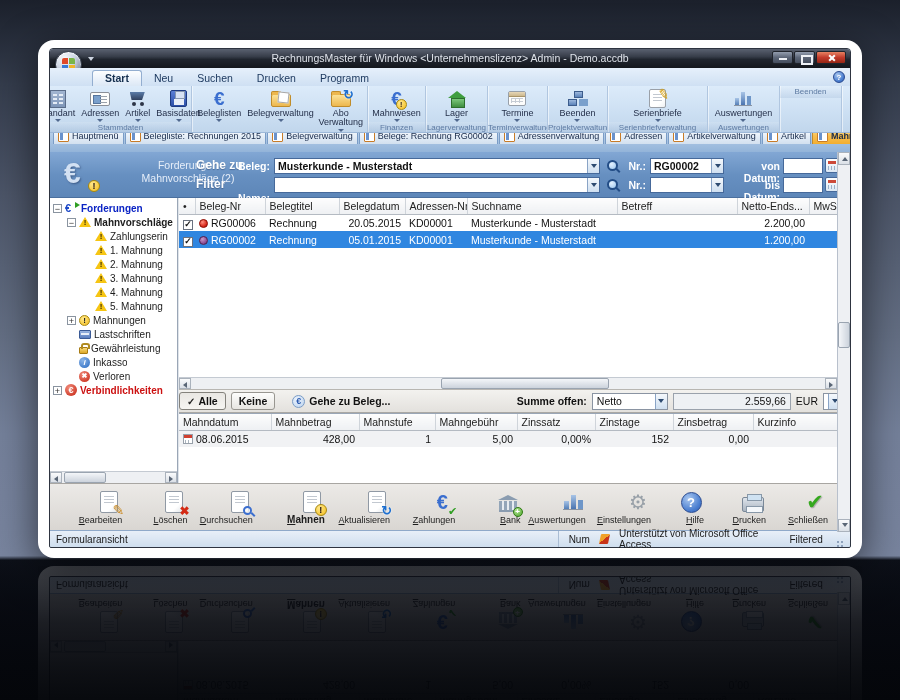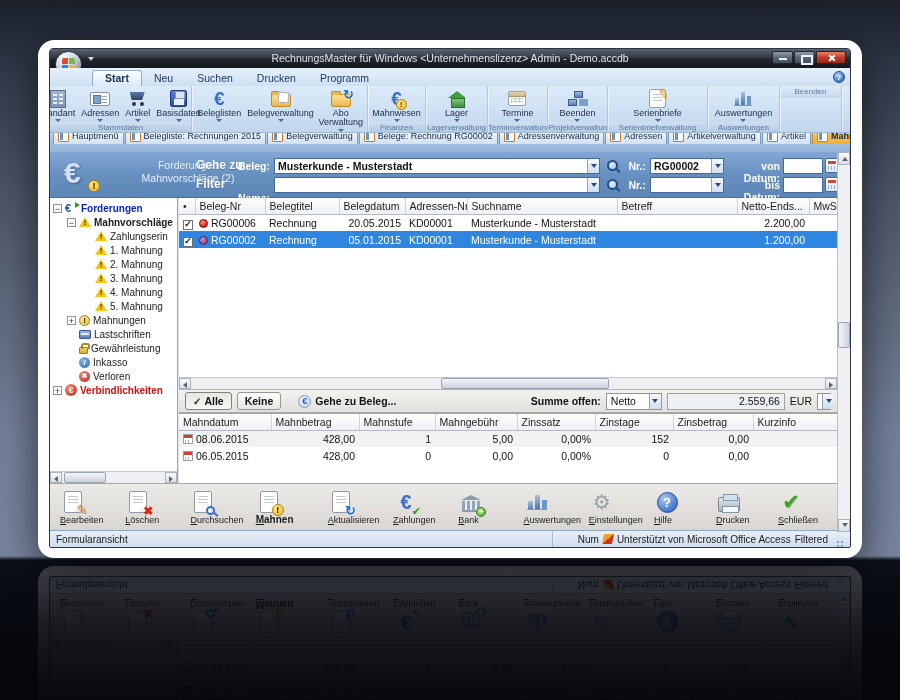--- a/index.html
+++ b/index.html
@@ -198,21 +198,21 @@
   .dot.purple{background:radial-gradient(circle at 35% 30%,#c89ac8,#8c4a94 65%,#5c2a64);border:1px solid #4a2452;}
 
   .hscroll{height:12px;flex:none;background:#eef0f3;border-top:1px solid #c4cad2;position:relative;}
   .hs-btn{position:absolute;top:0;width:12px;height:11px;background:linear-gradient(#fafbfc,#dbe0e7);border:1px solid #aab2bc;}
   .hs-btn::before{content:"";position:absolute;top:3px;}
   .hs-left{left:0;} .hs-left::before{left:3px;border-top:3px solid transparent;border-bottom:3px solid transparent;border-right:4px solid #5a6676;}
   .hs-right{right:0;} .hs-right::before{right:3px;border-top:3px solid transparent;border-bottom:3px solid transparent;border-left:4px solid #5a6676;}
   .hs-thumb{position:absolute;top:0;height:11px;background:linear-gradient(#f4f6f9,#ccd3dc);border:1px solid #9aa4b0;border-radius:2px;}
 
   .selbar{height:24px;flex:none;background:linear-gradient(#f3f2ef,#e3e1dd);border-top:1px solid #b8b6b2;border-bottom:1px solid #aaa8a4;
-    display:flex;align-items:center;padding:0 6px;gap:5px;font-size:10.5px;color:#111;}
+    display:flex;align-items:center;padding:0 0;gap:5px;font-size:10.5px;color:#111;}
   .btn3d{height:18px;padding:0 7px;background:linear-gradient(#fdfdfc,#e7e5e1);border:1px solid #989690;border-radius:3px;
     font-size:10.5px;font-weight:bold;color:#111;display:inline-flex;align-items:center;gap:3px;cursor:default;}
   .btn3d.pressed{background:linear-gradient(#e9e7e3,#f6f5f2);border-color:#84827c;}
   .mini-check::before{content:"✓";font-weight:bold;font-size:10px;color:#222;}
   .gotobeleg{display:inline-flex;align-items:center;gap:4px;font-weight:bold;margin-left:12px;}
   .eurosmall{width:13px;height:13px;border-radius:50%;background:radial-gradient(circle at 35% 30%,#eaf2fc,#bdd4ee);
     border:1px solid #7a9cc6;display:inline-flex;align-items:center;justify-content:center;font-size:9px;font-weight:bold;color:#2a5ab0;}
   .eurosmall::before{content:"€";}
   .sumlbl{margin-left:auto;font-weight:bold;}
   .selcombo{height:17px;background:#fff;border:1px solid #8a94a2;display:inline-flex;align-items:center;font-size:10.5px;padding-left:4px;}
@@ -230,21 +230,21 @@
   .vscroll{position:absolute;right:0;top:103px;width:13px;height:380px;background:#eef0f3;border-left:1px solid #b8c0cc;z-index:6;}
   .vs-btn{position:absolute;left:0;width:12px;height:13px;background:linear-gradient(#fafbfc,#dbe0e7);border:1px solid #aab2bc;}
   .vs-btn::before{content:"";position:absolute;left:3px;}
   .vs-up{top:0;} .vs-up::before{top:4px;border-left:3px solid transparent;border-right:3px solid transparent;border-bottom:4px solid #5a6676;}
   .vs-down{bottom:0;} .vs-down::before{bottom:4px;border-left:3px solid transparent;border-right:3px solid transparent;border-top:4px solid #5a6676;}
   .vs-thumb{position:absolute;left:0;top:170px;width:12px;height:26px;background:linear-gradient(90deg,#f4f6f9,#ccd3dc);border:1px solid #9aa4b0;border-radius:2px;}
 
   
   .toolbar{height:47px;flex:none;background:linear-gradient(#eceae7,#d9d6d2);border-top:1px solid #a8a6a2;
     display:flex;align-items:center;padding:0 22px 0 10px;gap:3px;}
-  .tbtn{width:63px;display:flex;flex-direction:column;align-items:flex-start;gap:1px;font-size:9px;color:#1c1c1c;cursor:default;}
+  .tbtn{width:63px;display:flex;flex-direction:column;align-items:flex-end;gap:1px;font-size:9px;color:#1c1c1c;cursor:default;}
   .tbtn .lbl{line-height:1;} .tbtn .lbl::first-letter{text-decoration:underline;}
   .tbtn.emph{width:70px;} .tbtn.emph .lbl{font-weight:bold;font-size:10px;}
   .tbicon{position:relative;width:26px;height:25px;display:flex;align-items:center;justify-content:center;}
   .t-doc{width:18px;height:22px;background:linear-gradient(135deg,#fff 70%,#e2e6ea);border:1px solid #9099a4;border-radius:2px;}
   .t-doc::before{content:"";position:absolute;left:3px;top:4px;right:3px;height:9px;background:repeating-linear-gradient(#c2c8d0 0 1px,transparent 1px 3px);}
   .badge{position:absolute;right:-2px;bottom:-2px;line-height:1;}
   .bg-pencil::before{content:"✎";color:#c8861c;font-size:14px;}
   .bg-x::before{content:"✖";color:#d42a14;font-size:12px;font-weight:bold;}
   .bg-mag{width:11px;height:11px;}
   .bg-mag::before{content:"";position:absolute;right:3px;top:0;width:5px;height:5px;border:2px solid #3a6ecf;border-radius:50%;background:rgba(255,255,255,.7);}
@@ -271,21 +271,21 @@
   .t-help::before{content:"?";}
   .t-print{width:22px;height:15px;background:linear-gradient(#dfe5ec,#aab4c0);border:1px solid #7a8898;border-radius:2px;margin-top:4px;}
   .t-print::before{content:"";position:absolute;left:4px;top:-4px;width:13px;height:5px;background:#cfe2f2;border:1px solid #8898a8;}
   .t-print::after{content:"";position:absolute;left:3px;bottom:-2px;width:15px;height:5px;background:#f4f7fa;border:1px solid #8898a8;}
   .t-bigcheck::before{content:"✔";font-size:21px;color:#35a81e;text-shadow:1px 1px 1px rgba(0,0,0,.25);}
   .tb-right{margin-left:auto;display:flex;gap:12px;}
   .tb-right .tbtn{width:50px;}
 
   
   .statusbar{height:17px;flex:none;background:linear-gradient(#e8eff8,#cfdeee);border-top:1px solid #8fa9c9;
-    display:flex;align-items:center;font-size:10px;color:#1a1a1a;padding:0 6px;gap:4px;border-radius:0 0 2px 2px;}
+    display:flex;align-items:center;font-size:10px;color:#1a1a1a;padding:0 6px;gap:10px;border-radius:0 0 2px 2px;}
   .sb-div{width:1px;height:100%;background:#aabdd4;margin-left:420px;}
   .acc-ic{width:10px;height:10px;background:linear-gradient(135deg,#f0a028 0 50%,#c83418 50% 100%);transform:skewX(-12deg);border-radius:1px;}
   .grip{width:10px;height:10px;position:relative;margin-left:2px;}
   .grip::before{content:"";position:absolute;right:1px;bottom:1px;width:2px;height:2px;background:#8ea2bc;
     box-shadow:-4px 4px 0 #8ea2bc,0 4px 0 #8ea2bc,-4px 0 0 #8ea2bc;}
 </style>
 </head>
 <body>
 
 <div id="stage">
@@ -675,21 +675,21 @@
                 <span>Alle</span>
               </span>
             <span class="btn3d">
                 <span>Keine</span>
               </span>
             <span class="gotobeleg">
                 <span class="eurosmall"></span>
                 <span>Gehe zu Beleg...</span>
               </span>
             <span class="sumlbl">Summe offen:</span>
-            <span class="selcombo" style="width:56px">
+            <span class="selcombo" style="width:76px">
                 <span>Netto</span>
                 <span class="dda"></span>
               </span>
             <span class="amount">
                 <span>2.559,66</span>
               </span>
             <span>EUR</span>
             <span class="selcombo" style="width:14px">
                 <span class="dda"></span>
               </span>
@@ -722,30 +722,20 @@
                 <tr class="shade">
                   <td><span class="cmini"></span><span>08.06.2015</span></td>
                   <td class="num">428,00</td>
                   <td class="num">1</td>
                   <td class="num">5,00</td>
                   <td class="num">0,00%</td>
                   <td class="num">152</td>
                   <td class="num">0,00</td>
                   <td></td>
                 </tr>
-                <tr>
-                  <td><span class="cmini"></span><span>06.05.2015</span></td>
-                  <td class="num">428,00</td>
-                  <td class="num">0</td>
-                  <td class="num">0,00</td>
-                  <td class="num">0,00%</td>
-                  <td class="num">0</td>
-                  <td class="num">0,00</td>
-                  <td></td>
-                </tr>
               </tbody>
             </table>
           </div>
         </div>
 
       </div>
 
       <div class="toolbar">
         <div class="tbtn">
           <span class="tbicon">

